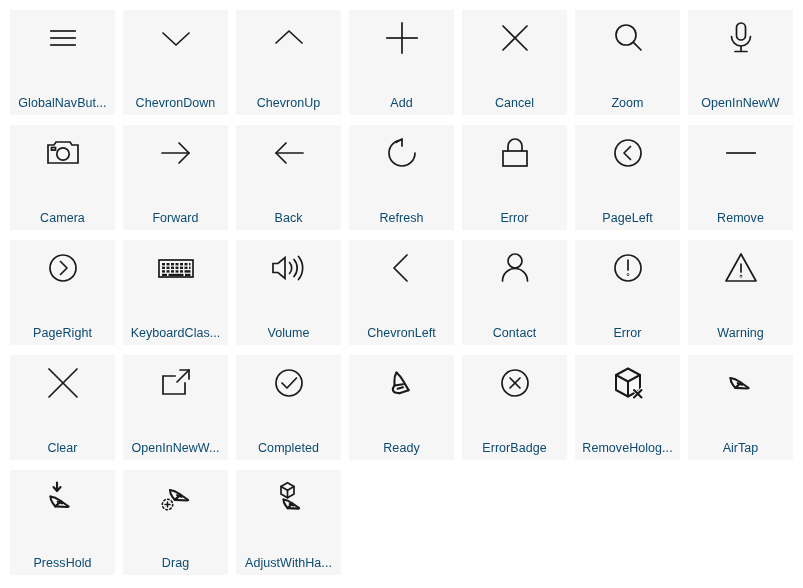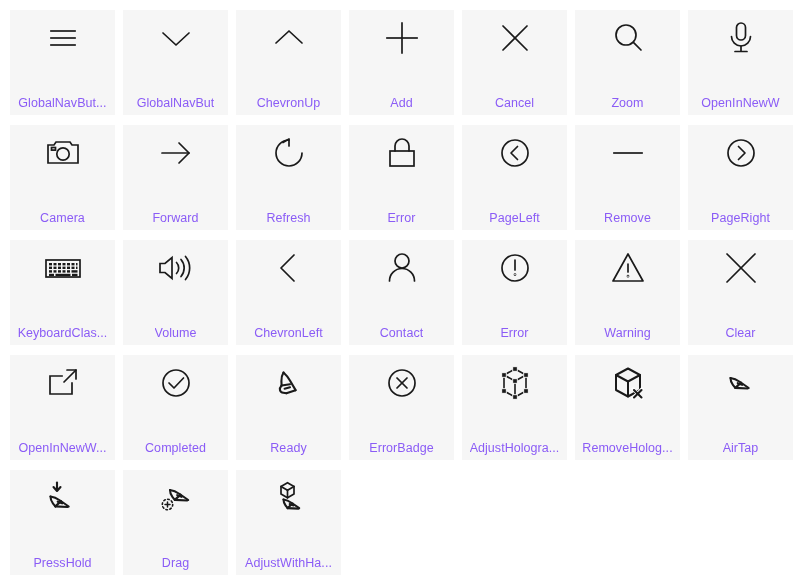--- a/index.html
+++ b/index.html
@@ -39,21 +39,21 @@
     align-items: center;
     justify-content: center;
     margin-bottom: 4px;
   }
   .tile-glyph svg {
     display: block;
   }
   .tile-label {
     font-size: 12.5px;
     line-height: 15px;
-    color: #8b5cf6;
+    color: #0c4a6e;
     text-align: center;
     max-width: 99px;
     white-space: nowrap;
     overflow: hidden;
     letter-spacing: 0.05px;
     margin-top: 28px;
   }
 </style>
 </head>
 <body>
@@ -70,21 +70,21 @@
         </svg>
       </div>
       <div class="tile-label">GlobalNavBut...</div>
     </div>
     <div class="tile">
       <div class="tile-glyph">
         <svg width="42" height="42" viewBox="0 0 42 42">
           <polyline points="8,16 21,28 34,16" stroke="#1a1a1a" fill="none" stroke-width="1.7" stroke-linecap="round" stroke-linejoin="round"></polyline>
         </svg>
       </div>
-      <div class="tile-label">GlobalNavBut</div>
+      <div class="tile-label">ChevronDown</div>
     </div>
     <div class="tile">
       <div class="tile-glyph">
         <svg width="42" height="42" viewBox="0 0 42 42">
           <polyline points="8,26 21,14 34,26" stroke="#1a1a1a" fill="none" stroke-width="1.7" stroke-linecap="round" stroke-linejoin="round"></polyline>
         </svg>
       </div>
       <div class="tile-label">ChevronUp</div>
     </div>
     <div class="tile">
@@ -148,20 +148,31 @@
     <div class="tile">
       <div class="tile-glyph">
         <svg width="42" height="42" viewBox="0 0 42 42">
           <g stroke="#1a1a1a" fill="none" stroke-width="1.7" stroke-linecap="round" stroke-linejoin="round">
             <line x1="7" y1="21" x2="34" y2="21"></line>
             <polyline points="24,11 34,21 24,31"></polyline>
           </g>
         </svg>
       </div>
       <div class="tile-label">Forward</div>
+    </div>
+    <div class="tile">
+      <div class="tile-glyph">
+        <svg width="42" height="42" viewBox="0 0 42 42">
+          <g stroke="#1a1a1a" fill="none" stroke-width="1.7" stroke-linecap="round" stroke-linejoin="round">
+            <line x1="35" y1="21" x2="8" y2="21"></line>
+            <polyline points="18,11 8,21 18,31"></polyline>
+          </g>
+        </svg>
+      </div>
+      <div class="tile-label">Back</div>
     </div>
     <div class="tile">
       <div class="tile-glyph">
         <svg width="42" height="42" viewBox="0 0 42 42">
           <g stroke="#1a1a1a" fill="none" stroke-width="1.7" stroke-linecap="round" stroke-linejoin="round">
             <path d="M21 8 a13 13 0 1 0 13 13"></path>
             <polyline points="15,10.5 21,7 21,14"></polyline>
           </g>
         </svg>
       </div>
@@ -356,41 +367,20 @@
             <line x1="16" y1="16" x2="26" y2="26"></line>
             <line x1="26" y1="16" x2="16" y2="26"></line>
           </g>
         </svg>
       </div>
       <div class="tile-label">ErrorBadge</div>
     </div>
     <div class="tile">
       <div class="tile-glyph">
         <svg width="42" height="42" viewBox="0 0 42 42">
-          <g stroke="#1a1a1a" fill="none" stroke-width="1.6" stroke-linejoin="miter">
-      <polyline points="10,13 10,29 21,35 32,29 32,13 21,7 10,13"></polyline>
-      <polyline points="10,13 21,19 32,13"></polyline>
-      <line x1="21" y1="19" x2="21" y2="35"></line>
-      </g>
-      <g fill="#1a1a1a" stroke="#ffffff" stroke-width="0.9">
-      <rect x="7.7" y="10.7" width="4.6" height="4.6"></rect>
-      <rect x="29.7" y="10.7" width="4.6" height="4.6"></rect>
-      <rect x="7.7" y="26.7" width="4.6" height="4.6"></rect>
-      <rect x="29.7" y="26.7" width="4.6" height="4.6"></rect>
-      <rect x="18.7" y="4.7" width="4.6" height="4.6"></rect>
-      <rect x="18.7" y="16.7" width="4.6" height="4.6"></rect>
-      <rect x="18.7" y="32.7" width="4.6" height="4.6"></rect>
-      </g>
-        </svg>
-      </div>
-      <div class="tile-label">AdjustHologra...</div>
-    </div>
-    <div class="tile">
-      <div class="tile-glyph">
-        <svg width="42" height="42" viewBox="0 0 42 42">
           <g stroke="#1a1a1a" fill="none" stroke-width="2" stroke-linejoin="round" stroke-linecap="round">
       <polyline points="9,13 9,28 21,34.5 33,28 33,13 21,6.5 9,13"></polyline>
       <polyline points="9,13 21,19.5 33,13"></polyline>
       <line x1="21" y1="19.5" x2="21" y2="34.5"></line>
       </g>
       <g stroke="#ffffff" stroke-width="3.4" fill="none" stroke-linecap="round">
             <line x1="26" y1="27" x2="35" y2="36"></line>
             <line x1="35" y1="27" x2="26" y2="36"></line>
           </g>
       <g stroke="#1a1a1a" stroke-width="2.1" fill="none" stroke-linecap="round">

